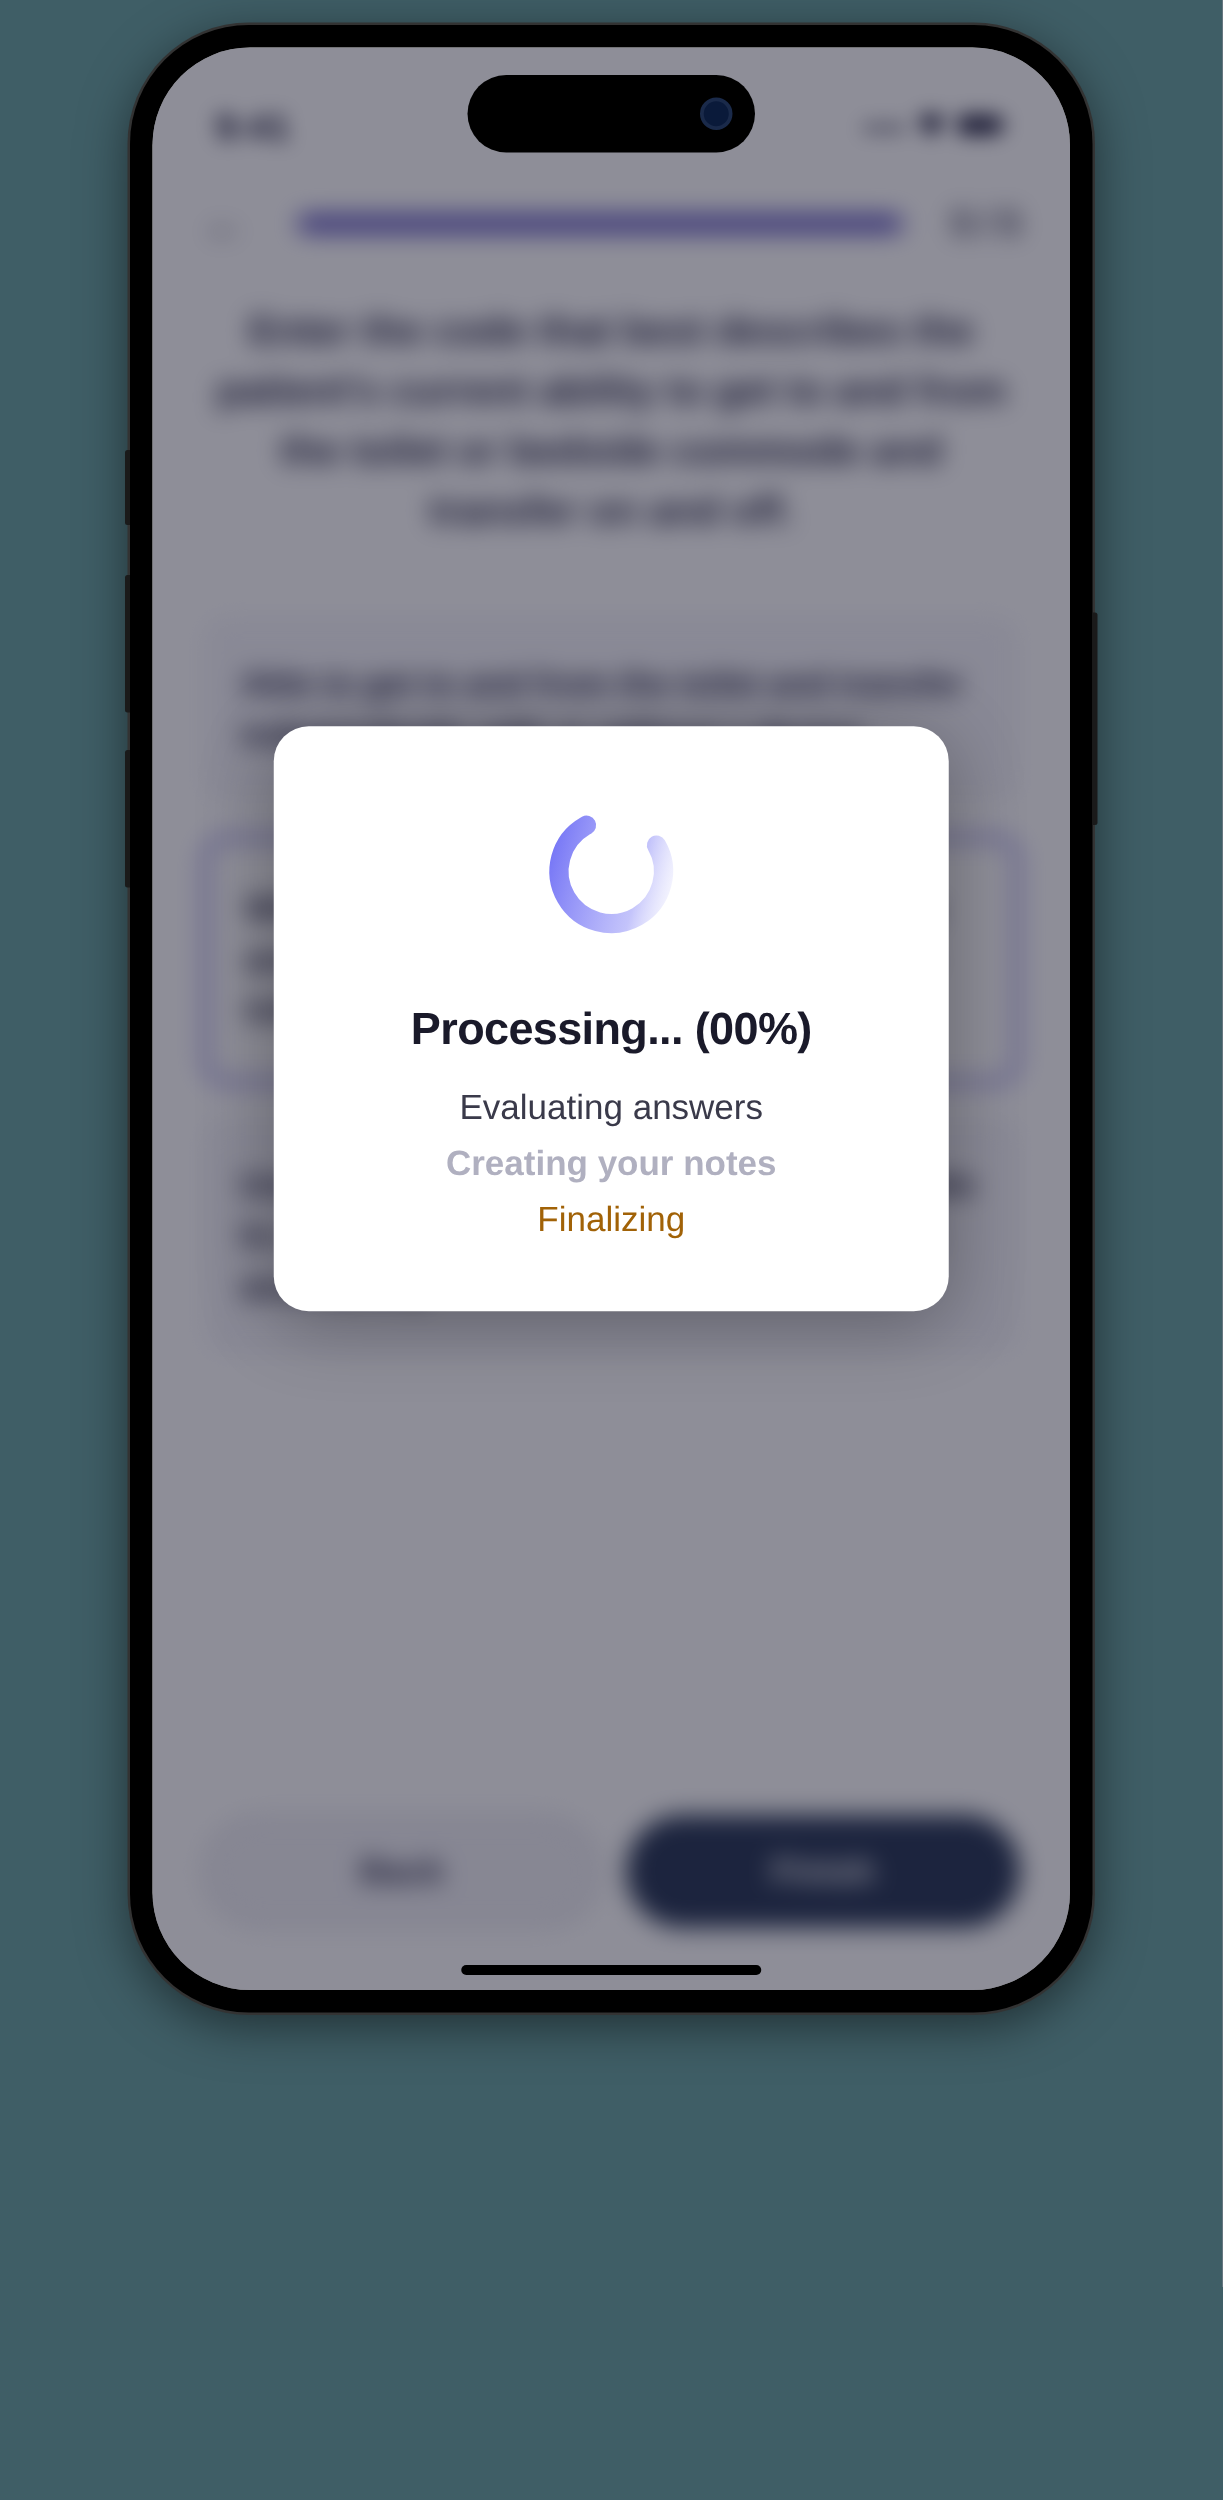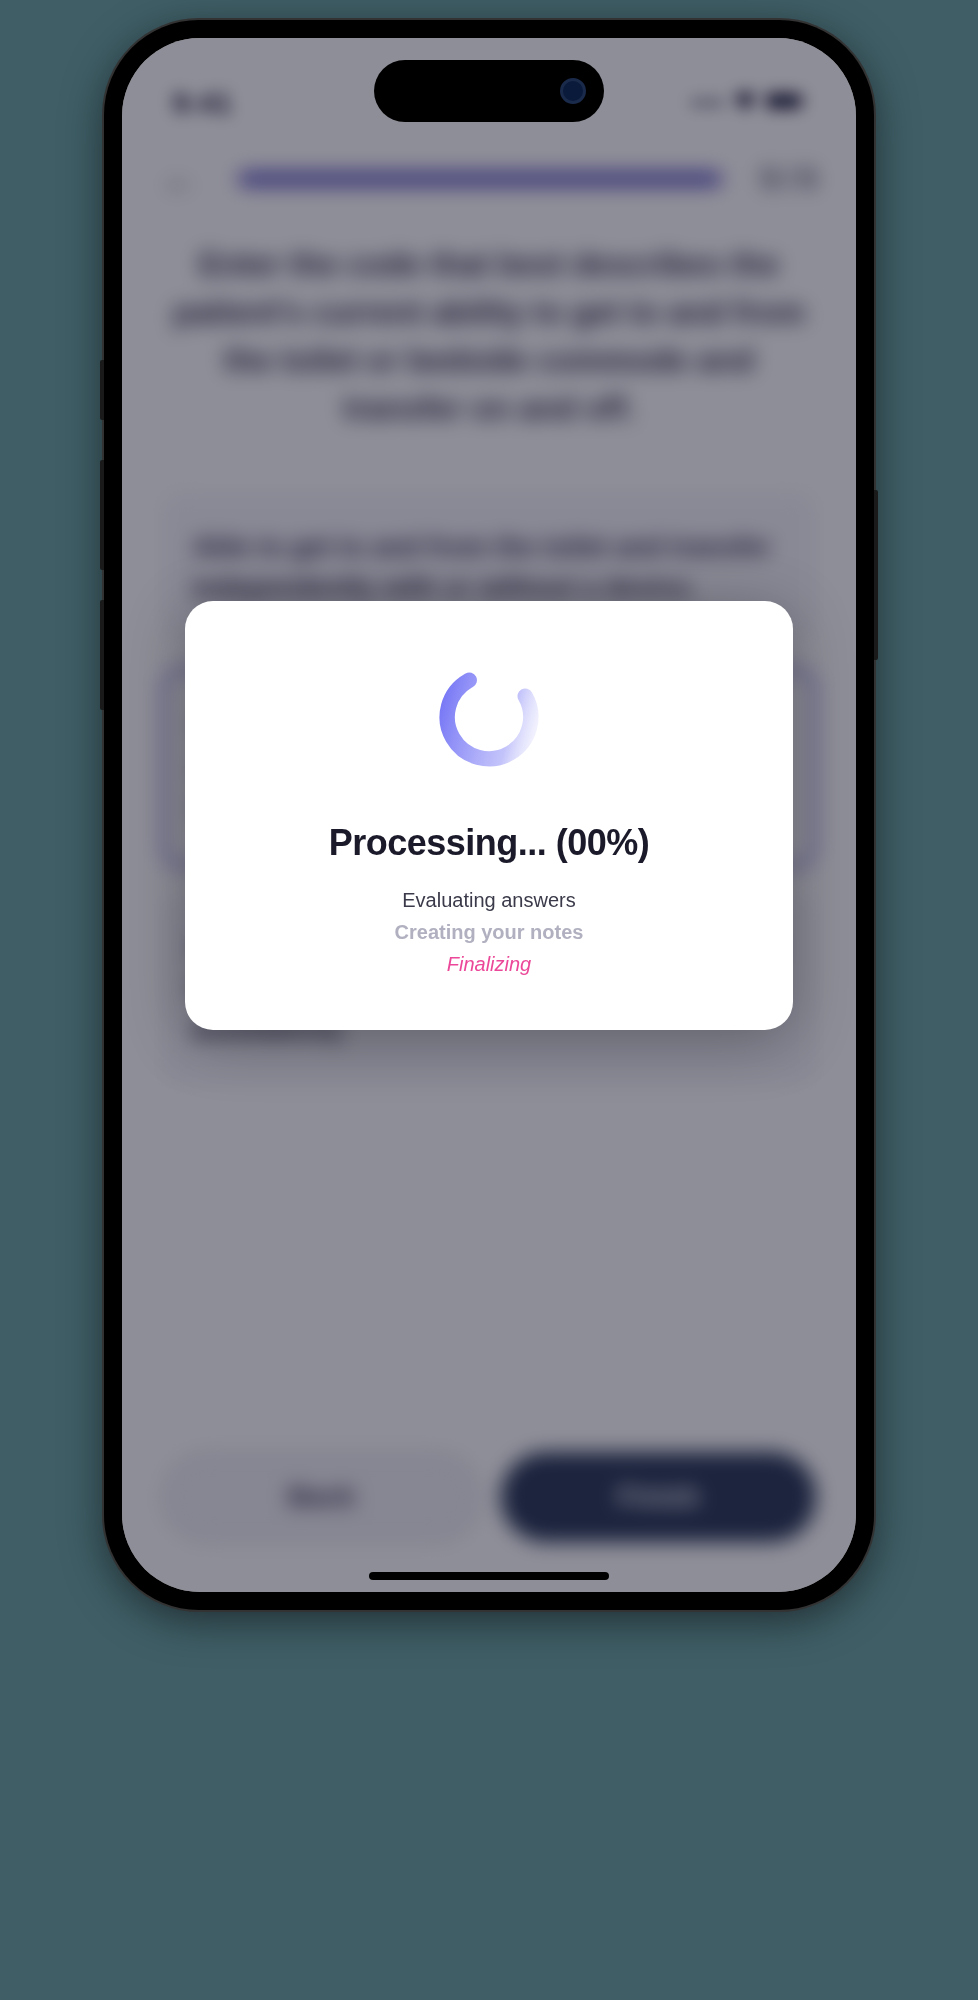--- a/index.html
+++ b/index.html
@@ -230,21 +230,21 @@
       right: 0;
       bottom: 0;
       background: rgba(30, 30, 50, 0.5);
       display: flex;
       align-items: center;
       justify-content: center;
       z-index: 50;
     }
     
     .modal {
-      width: 608px;
+      width: 540px;
       background: #fff;
       border-radius: 28px;
       padding: 61px 40px 50px;
       display: flex;
       flex-direction: column;
       align-items: center;
       box-shadow: 0 10px 60px rgba(0,0,0,0.3);
     }
     
     .spinner {
@@ -266,39 +266,38 @@
     
     .modal-title {
       font-size: 36px;
       font-weight: 700;
       color: #1a1a2a;
       margin-bottom: 20px;
       letter-spacing: -0.5px;
     }
     
     .status-line {
-      font-size: 20px;
+      font-size: 28px;
       line-height: 1.6;
       text-align: left;
     }
     
     .status-line.active {
       color: #3a3a4a;
       font-weight: 400;
     }
     
     .status-line.pending {
       color: #b0b0c0;
       font-weight: 700;
     }
     
     .status-line.faint {
-      color: #ec4899;
+      color: #a16207;
       font-weight: 400;
-      font-style: italic;
     }
     
     .home-indicator {
       position: absolute;
       bottom: 12px;
       left: 50%;
       transform: translateX(-50%);
       width: 240px;
       height: 8px;
       background: #000;

